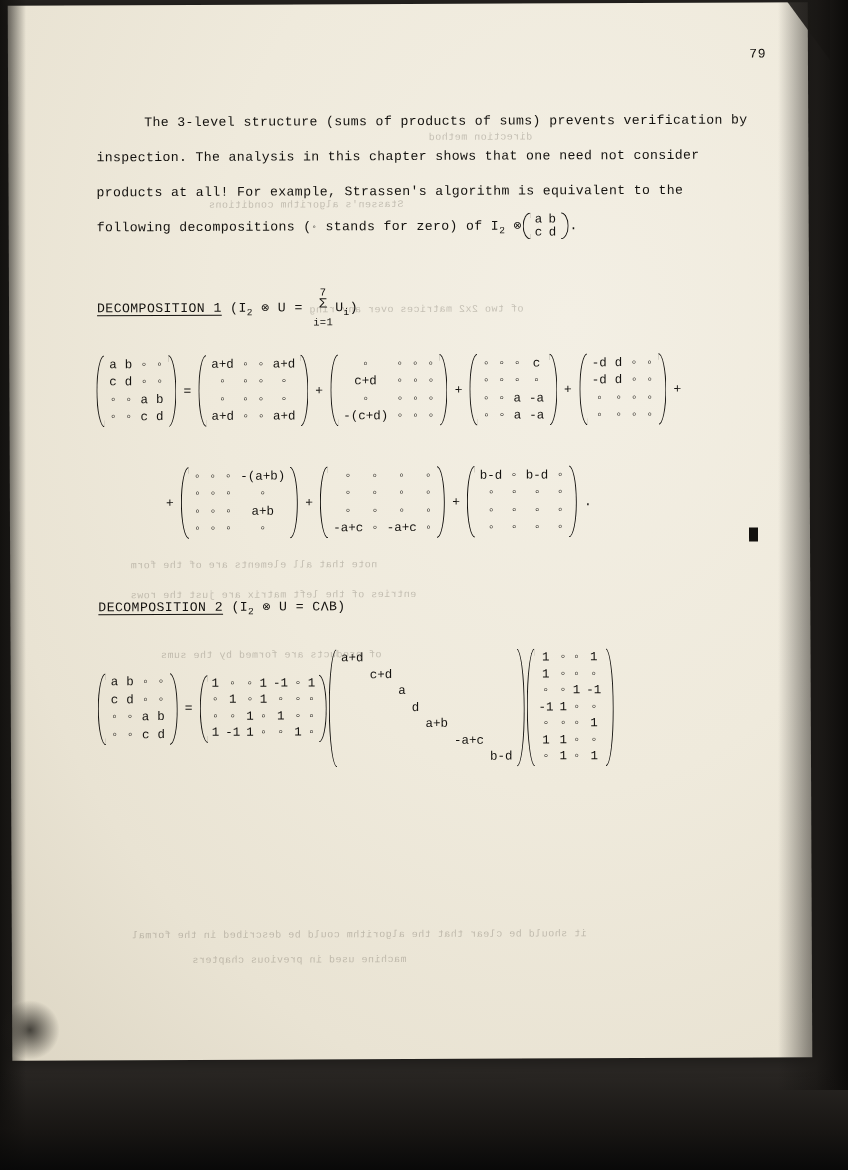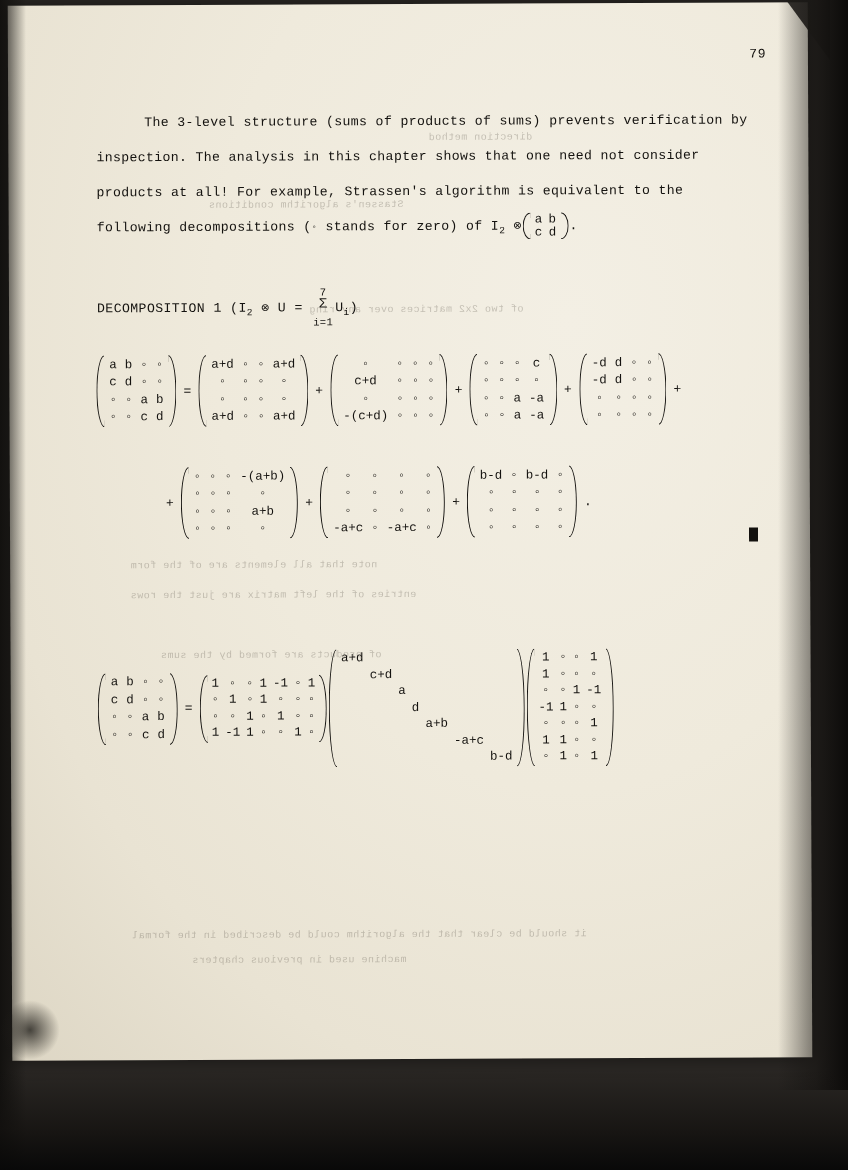--- a/index.html
+++ b/index.html
@@ -158,20 +158,21 @@
 
   .small-inline-mat { font-size: 12px; }
   .small-inline-mat td { padding: 0px 3px; }
 
   .sec-head {
     position: absolute;
     font-size: 13.2px;
     letter-spacing: 0.4px;
   }
   .sec-head .ul {
+    text-decoration: underline;
     text-underline-offset: 3px;
   }
 
   .sum-op {
     display: inline-block;
     text-align: center;
     font-size: 11px;
     line-height: 11px;
     vertical-align: middle;
     margin: 0 2px;
@@ -496,20 +497,24 @@
                   <td>◦</td>
                   <td>◦</td>
                   <td>◦</td>
                 </tr>
           </tbody>
             </table>
         </span>
         <span class="op">.</span>
       </div>
 
+      <div class="sec-head" style="left:88px; top:594px;">
+        <span class="ul">DECOMPOSITION 2</span>
+        <span>(I</span><span class="inline-sub">2</span><span> ⊗ U = CΛB)</span>
+      </div>
 
       <div class="eqrow" style="left:86px; top:645px;">
         <span class="mat">
           <table>
             <tbody>
                 <tr>
                   <td>a</td>
                   <td>b</td>
                   <td>◦</td>
                   <td>◦</td>

